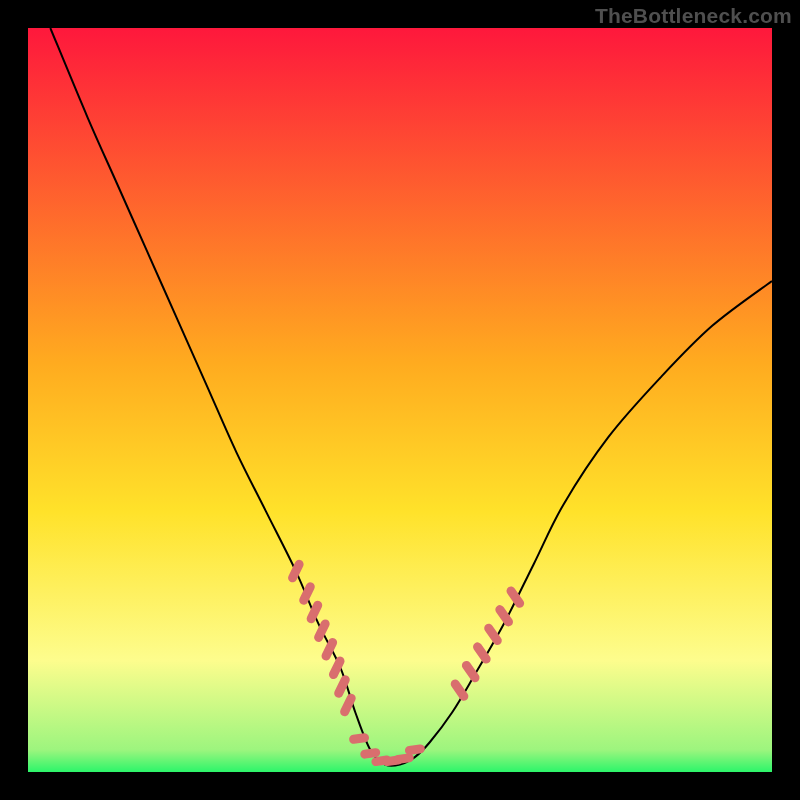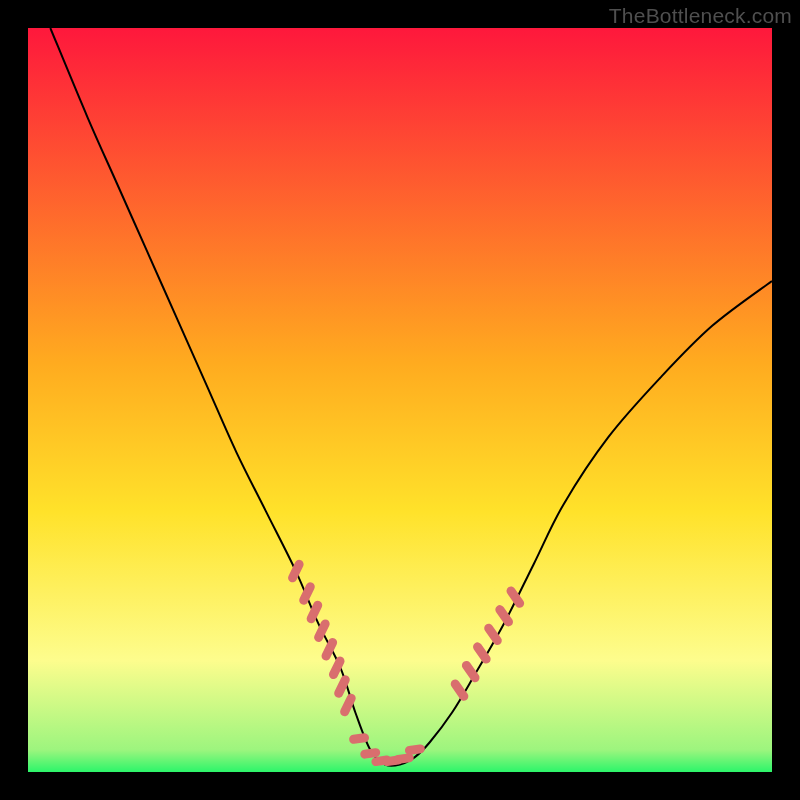--- a/index.html
+++ b/index.html
@@ -28,21 +28,21 @@
     display: block;
     width: 100%;
     height: 100%;
   }
   .watermark {
     position: absolute;
     top: 4px;
     right: 8px;
     color: #4f4f4f;
     font-size: 21px;
-    font-weight: 400;
+    font-weight: 700;
     letter-spacing: 0.2px;
     user-select: none;
   }
 </style>
 </head>
 <body>
 
 <div class="outer-frame">
 
   <div class="plot-area">

